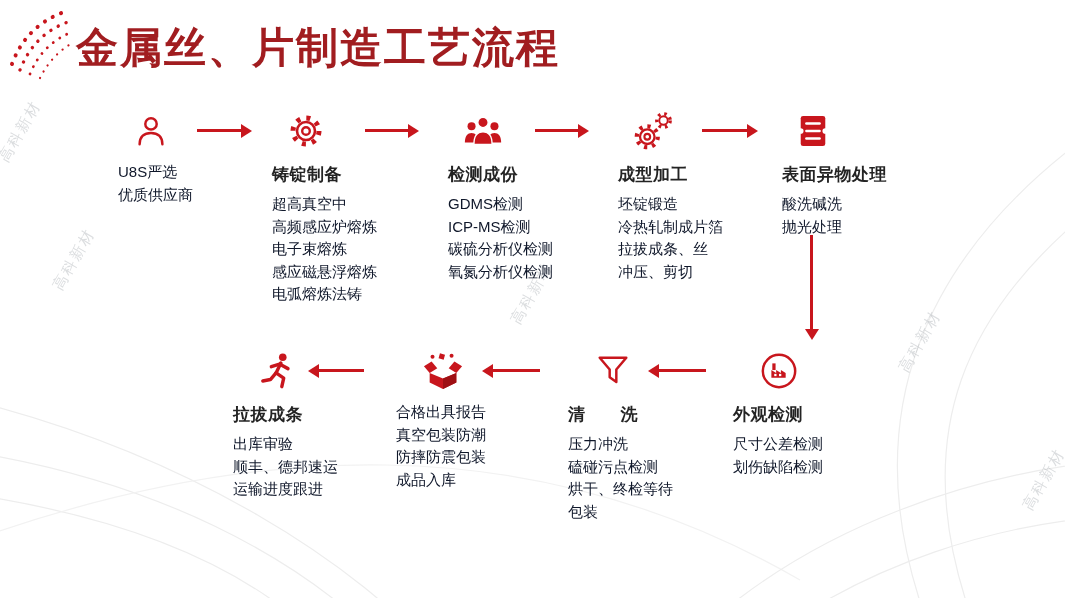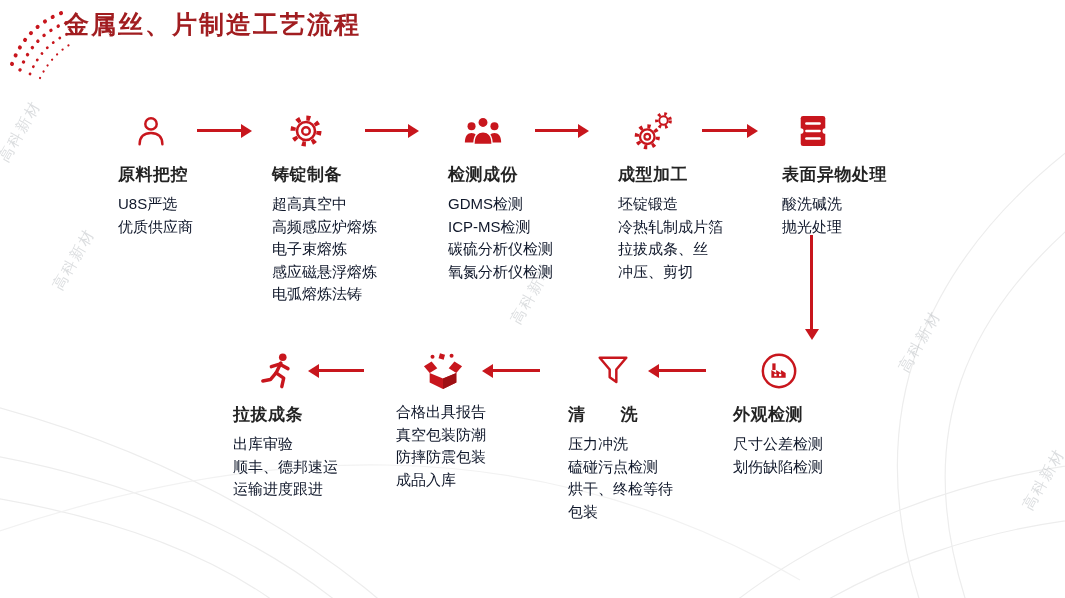--- a/index.html
+++ b/index.html
@@ -13,23 +13,23 @@
     letter-spacing:2px; transform:rotate(-60deg); white-space:nowrap;
     pointer-events:none;
   }
   .wm1 { left:-14px; top:122px; }
   .wm2 { left:40px;  top:250px; }
   .wm3 { left:498px; top:284px; }
   .wm4 { left:886px; top:332px; }
   .wm5 { left:1010px; top:470px; }
   .dots { position:absolute; left:6px; top:2px; }
   .title {
-    position:absolute; left:64px; top:8px; margin:0;
+    position:absolute; left:64px; top:8px; margin:12px;
     font-family:"Liberation Serif","DejaVu Serif",serif;
-    font-size:25px; font-weight:bold; color:#a11d20; letter-spacing:2px;
+    font-size:42px; font-weight:bold; color:#a11d20; letter-spacing:2px;
   }
   .step { position:absolute; }
   .icon-box { height:46px; display:flex; align-items:center; padding-left:14px; }
   .r2 .icon-box { padding-left:26px; }
   .step-label {
     margin-top:9px; font-size:17px; font-weight:bold; color:#232323;
     letter-spacing:0.5px;
   }
   .step-items {
     margin:7px 0 0 0; padding:0; list-style:none;
@@ -87,21 +87,20 @@
 
   <h1 class="title">金属丝、片制造工艺流程</h1>
 
   <div class="step" style="left:118px; top:108px; width:150px">
     <div class="icon-box">
       <svg width="38" height="38" viewBox="0 0 40 40">
         <circle cx="20" cy="12.5" r="6" fill="none" stroke="#c8161d" stroke-width="2.6"></circle>
         <path d="M8,34 C8,26 13,22 20,22 C27,22 32,26 32,34" fill="none" stroke="#c8161d" stroke-width="2.6" stroke-linecap="round"></path>
       </svg>
     </div>
-    <div class="step-label">原料把控</div>
     <ul class="step-items">
       <li>U8S严选</li>
       <li>优质供应商</li>
     </ul>
   </div>
 
   <div class="arrow arrow-right" style="left:197px; top:129px; width:45px"></div>
 
   <div class="step" style="left:272px; top:108px; width:150px">
     <div class="icon-box">

